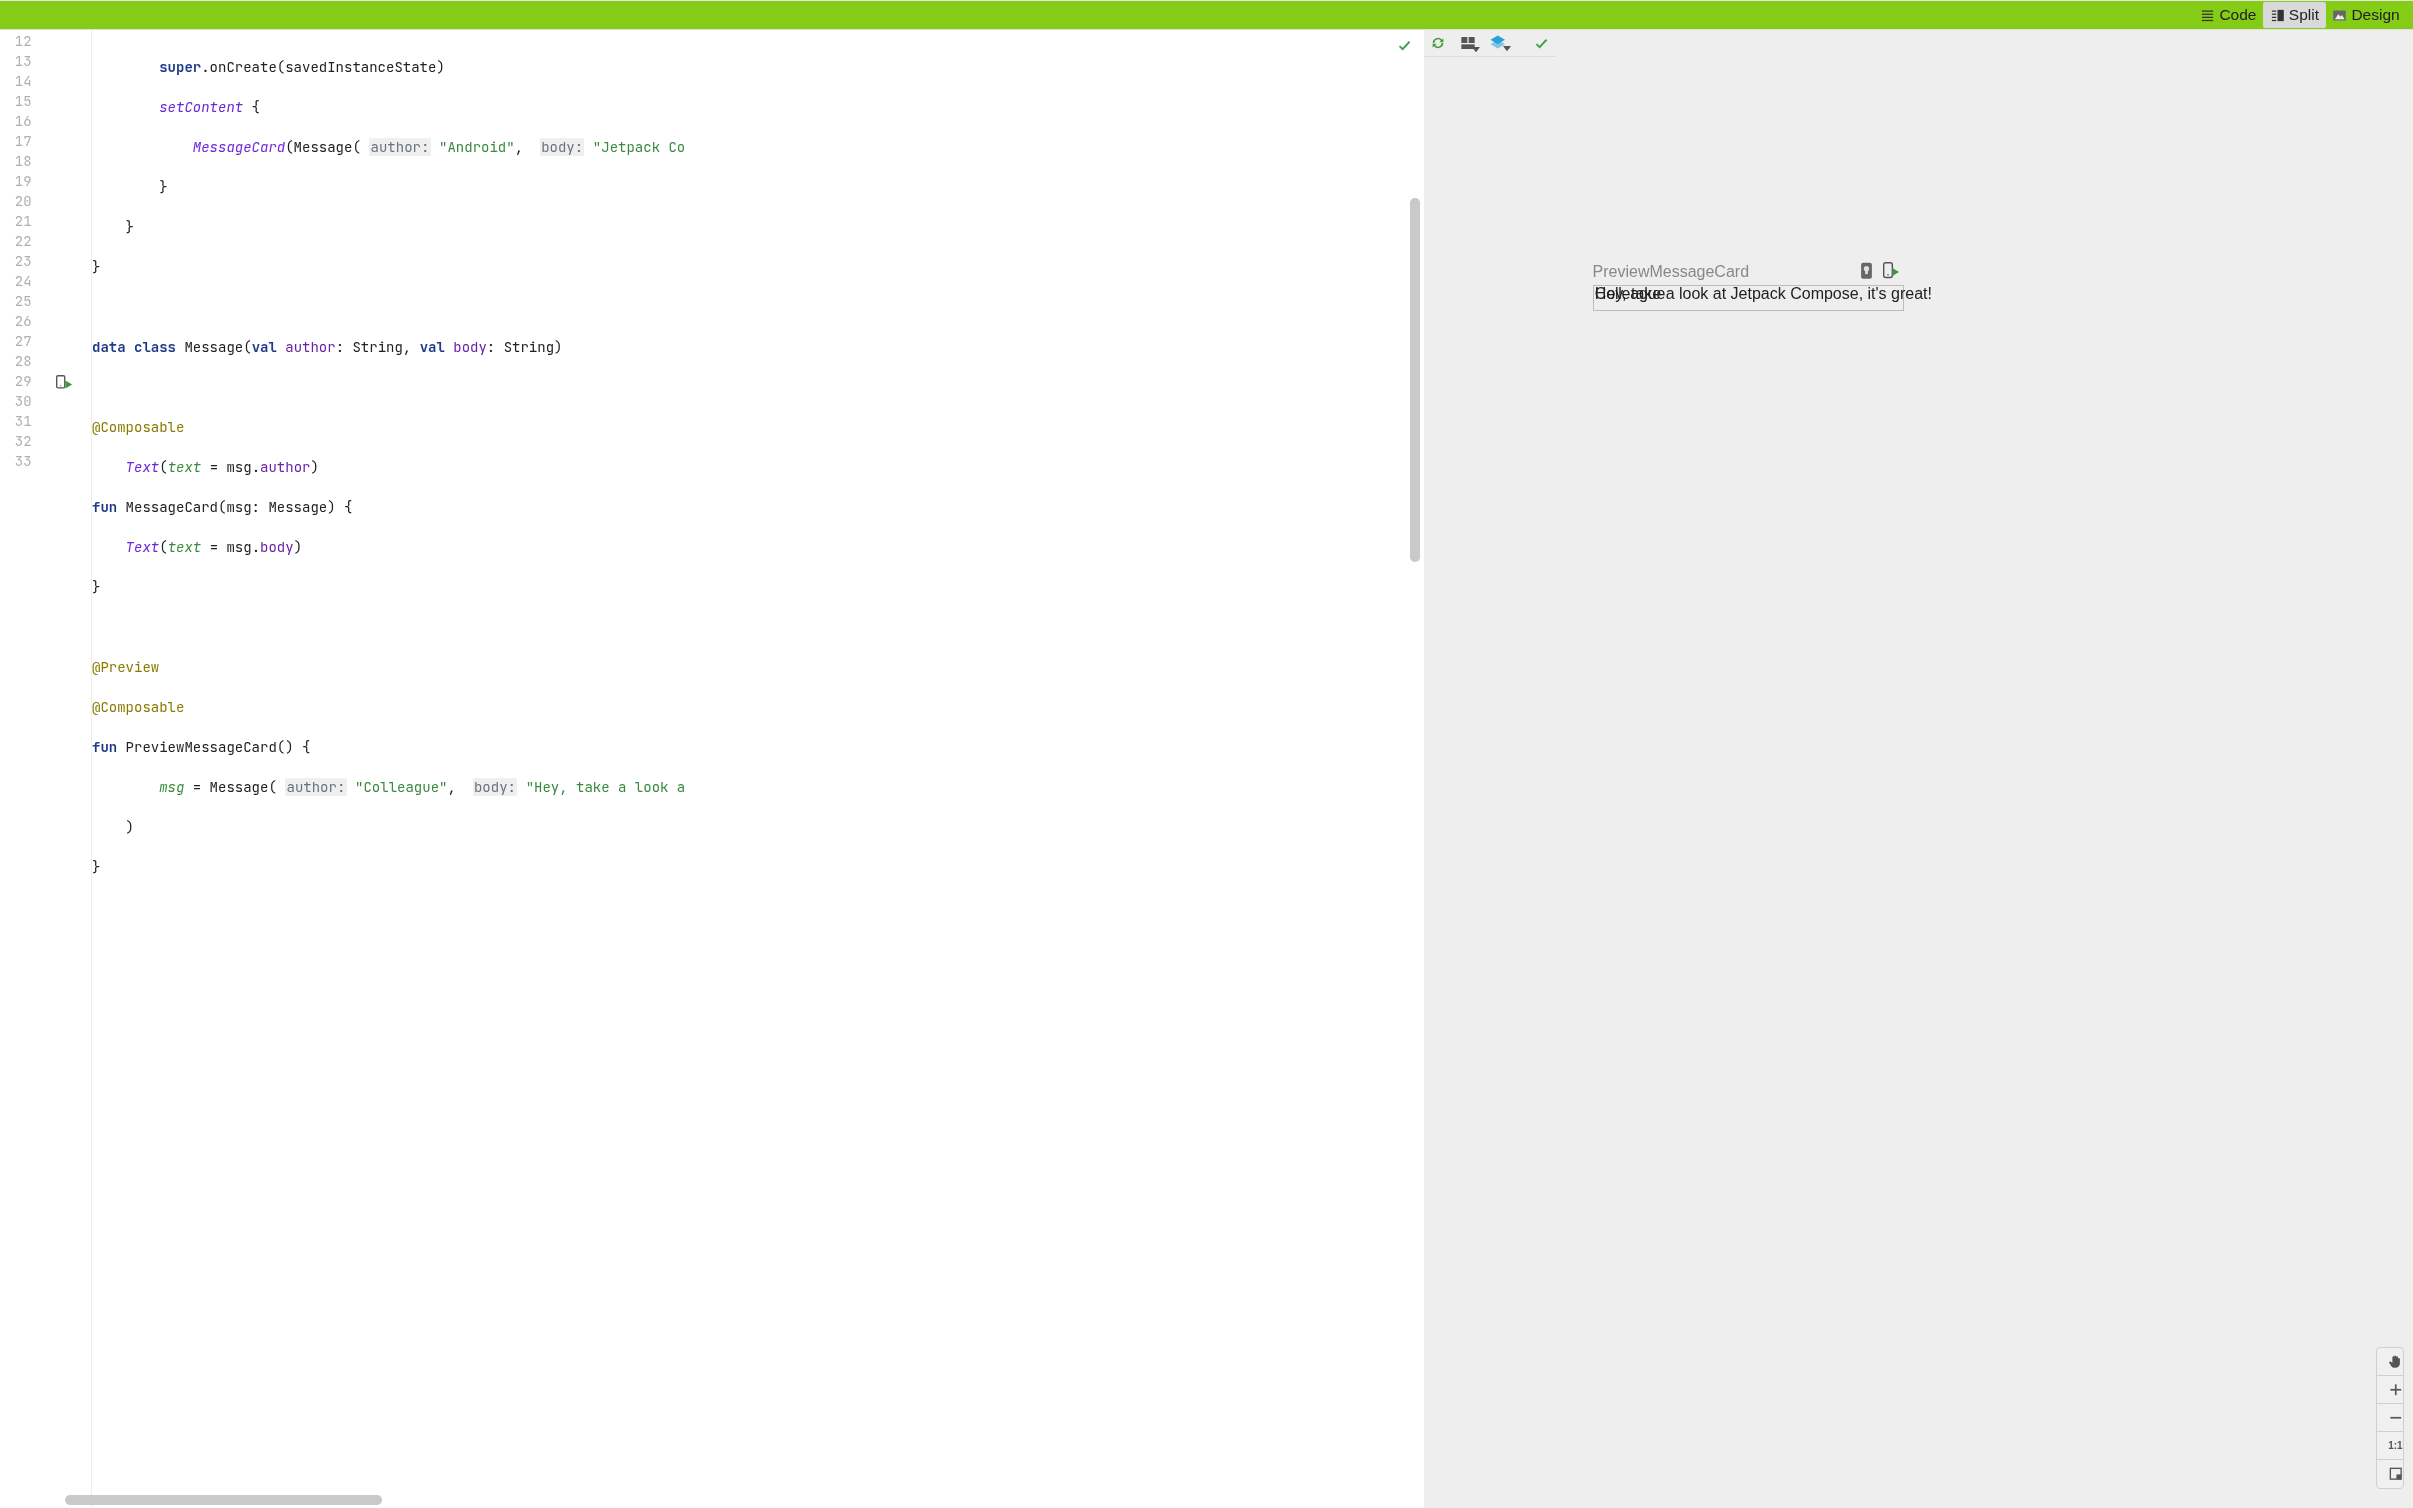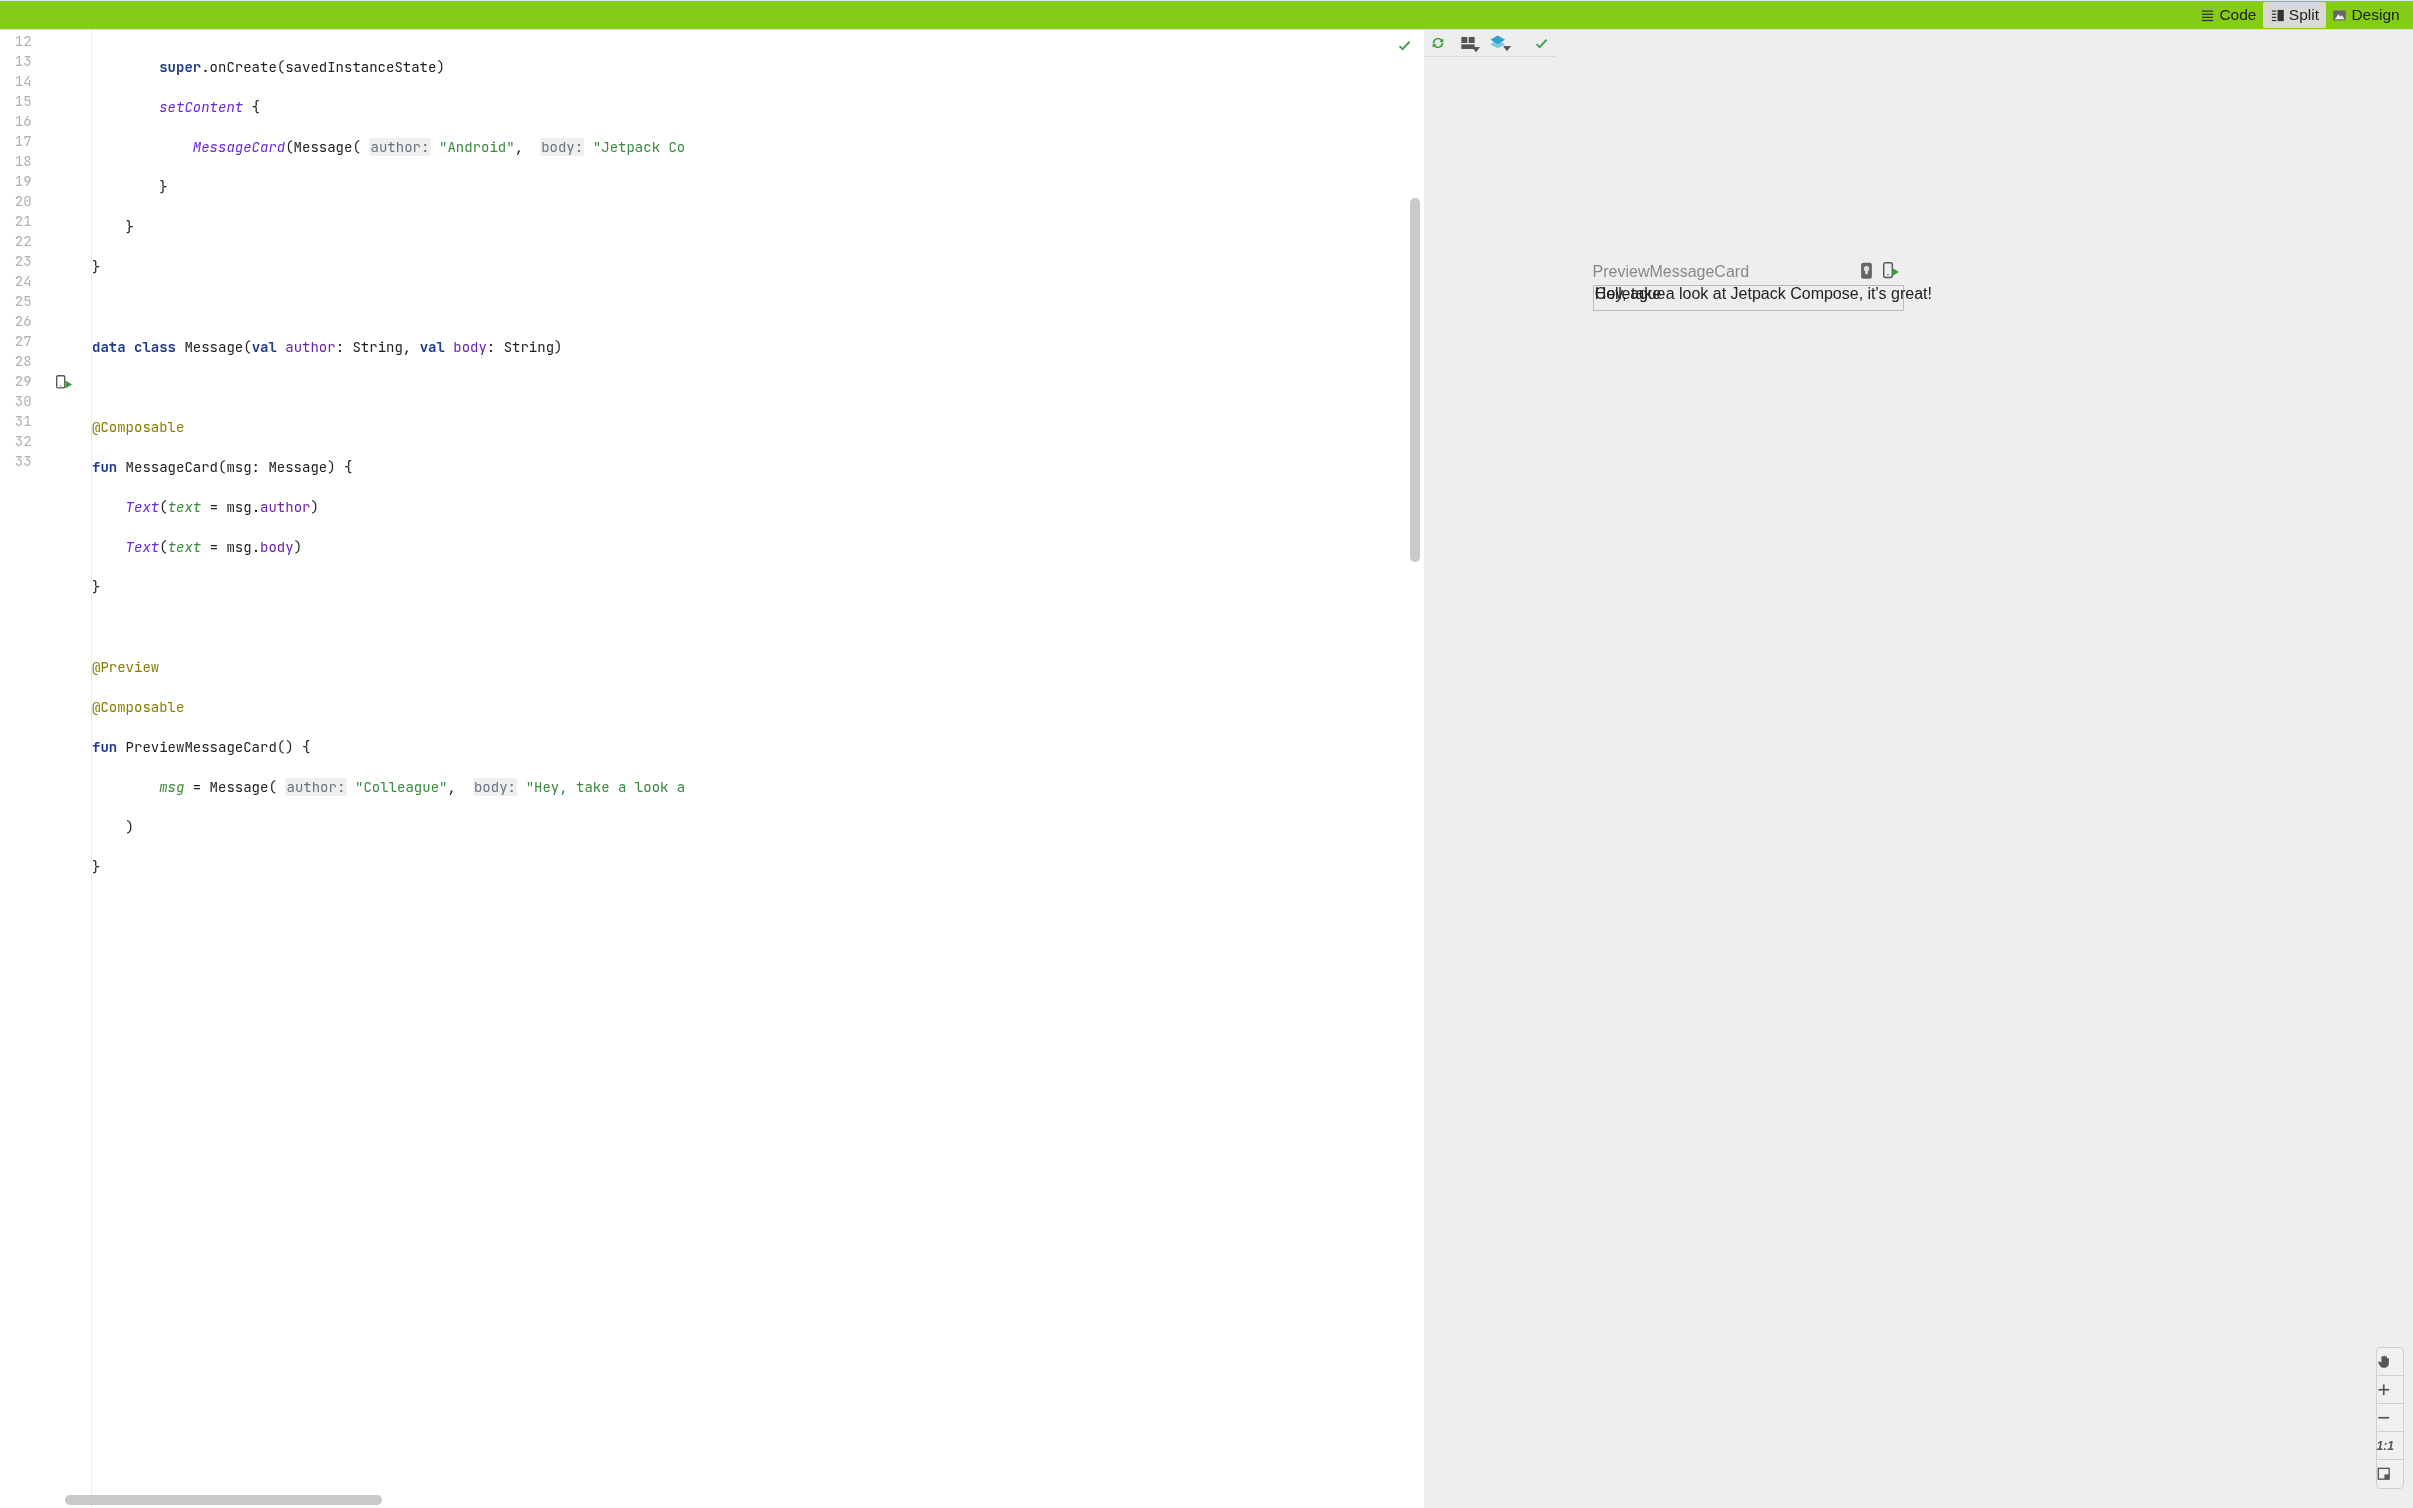--- a/index.html
+++ b/index.html
@@ -154,25 +154,24 @@
 .zoom-controls {
   position: absolute; right: 9.4px; bottom: 19px;
   width: 28px;
   border: 0.7px solid #cfcfcf;
   border-radius: 4px;
   background: #f0f0f0;
   display: flex; flex-direction: column;
 }
 .zoom-btn {
   height: 28px;
-  display: flex; align-items: center; justify-content: flex-start;
+  display: flex; align-items: center; justify-content: flex-end;
   border-bottom: 0.7px solid #cfcfcf;
-  font-size: 12px; color: #555;
+  font-size: 10px; color: #555;
   cursor: pointer;
-  font-style: italic;
 }
 .zoom-btn:last-child { border-bottom: 0; }
 
 </style>
 </head>
 <body>
 
 <div class="root">
 
   <div class="top-toolbar">
@@ -248,22 +247,22 @@
 <span class="codeline">        <span class="kwn">super</span><span>.onCreate(savedInstanceState)</span></span>
 <span class="codeline">        <span class="call-green">setContent</span><span> {</span></span>
 <span class="codeline">            <span class="call-green">MessageCard</span><span>(Message(</span> <span class="param">author:</span> <span class="str">"Android"</span><span>,  </span><span class="param">body:</span> <span class="str">"Jetpack Co</span></span>
 <span class="codeline">        <span>}</span></span>
 <span class="codeline">    <span>}</span></span>
 <span class="codeline"><span>}</span></span>
 <span class="codeline"></span>
 <span class="codeline"><span class="kw">data</span> <span class="kw">class</span><span> Message(</span><span class="kw">val</span><span class="prop"> author</span><span>: String, </span><span class="kw">val</span><span class="prop"> body</span><span>: String)</span></span>
 <span class="codeline"></span>
 <span class="codeline"><span class="anno">@Composable</span></span>
+<span class="codeline">    <span class="call-green">Text</span><span>(</span><span class="namedarg">text</span><span> = msg.</span><span class="prop">author</span><span>)</span></span>
 <span class="codeline"><span class="kw">fun</span><span> MessageCard(msg: Message) {</span></span>
-<span class="codeline">    <span class="call-green">Text</span><span>(</span><span class="namedarg">text</span><span> = msg.</span><span class="prop">author</span><span>)</span></span>
 <span class="codeline">    <span class="call-green">Text</span><span>(</span><span class="namedarg">text</span><span> = msg.</span><span class="prop">body</span><span>)</span></span>
 <span class="codeline"><span>}</span></span>
 <span class="codeline"></span>
 <span class="codeline"><span class="anno">@Preview</span></span>
 <span class="codeline"><span class="anno">@Composable</span></span>
 <span class="codeline"><span class="kw">fun</span><span> PreviewMessageCard() {</span></span>
 <span class="codeline">        <span class="namedarg">msg</span><span> = Message(</span> <span class="param">author:</span> <span class="str">"Colleague"</span><span>,  </span><span class="param">body:</span> <span class="str">"Hey, take a look a</span></span>
 <span class="codeline">    <span>)</span></span>
 <span class="codeline"><span>}</span></span>
       </div>

